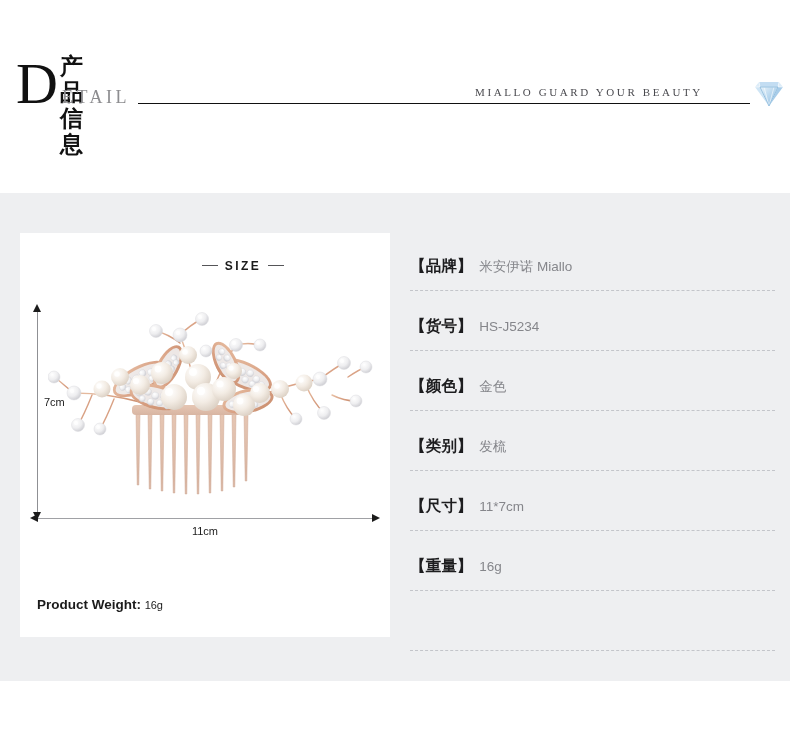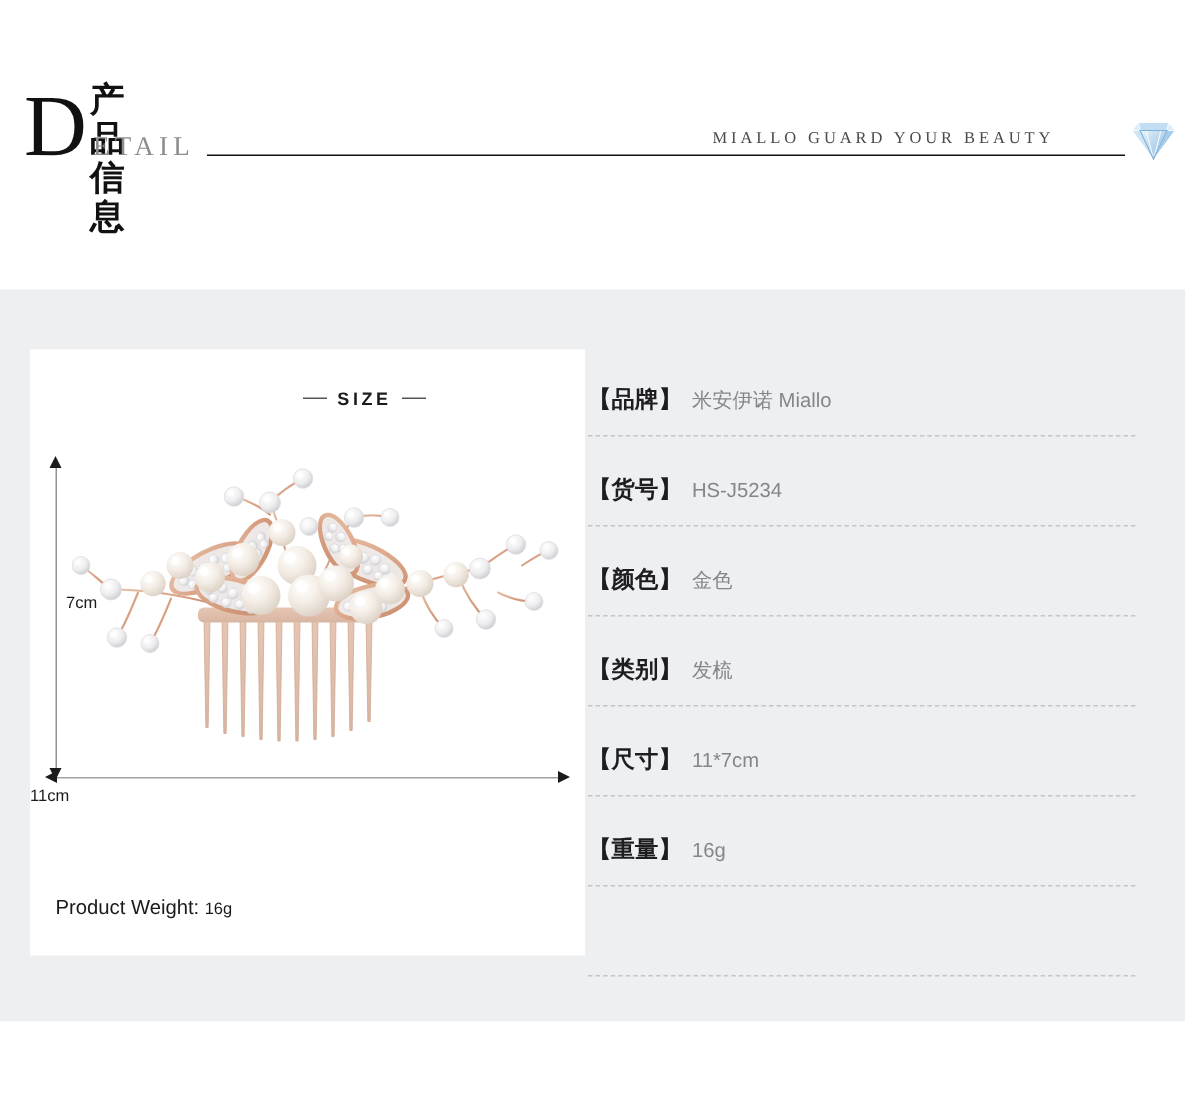--- a/index.html
+++ b/index.html
@@ -161,60 +161,60 @@
     border-right: 8px solid #1b1b1b;
   }
   .h-arrow::after {
     right: -7px;
     border-left: 8px solid #1b1b1b;
   }
   .h-label {
     position: absolute;
     left: 0; top: 292px;
     width: 370px;
-    text-align: left;
+    text-align: center;
     font-size: 11px;
     color: #1b1b1b;
   }
 
   .comb-wrap {
     position: absolute;
     left: 28px; top: 60px;
     width: 330px; height: 225px;
   }
 
   .weight-line {
     position: absolute;
     left: 17px; top: 364px;
     font-size: 13px;
     color: #1b1b1b;
     white-space: nowrap;
   }
   .weight-line .wl-label {
-    font-weight: 400;
+    font-weight: 700;
     font-size: 13.5px;
   }
   .weight-line .wl-value {
     font-size: 11px;
   }
 
   .note {
     position: absolute;
     left: 20px; top: 452px;
     width: 370px;
     text-align: center;
     font-size: 13px;
     color: #8b8c90;
     letter-spacing: 0.3px;
   }
 
   
   .spec-list {
     position: absolute;
-    left: 392px; top: 38px;
+    left: 410px; top: 38px;
     width: 365px;
   }
   .spec-row {
     position: relative;
     height: 60px;
   }
   .spec-row .spec-text {
     position: absolute;
     left: 0; bottom: 14px;
     white-space: nowrap;

